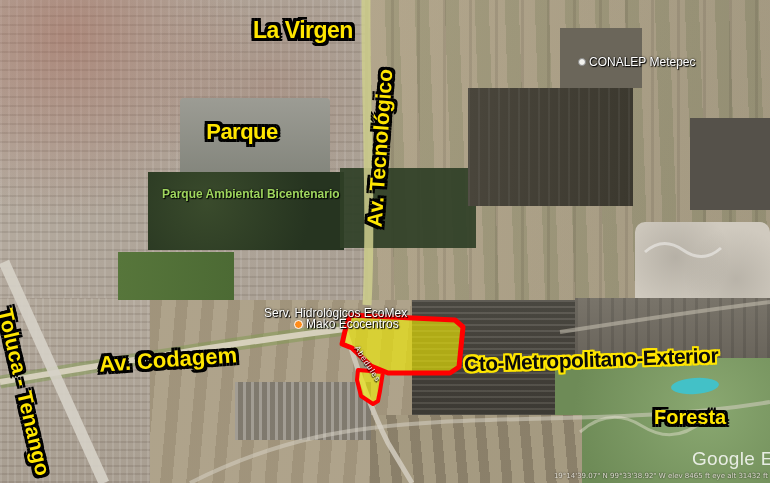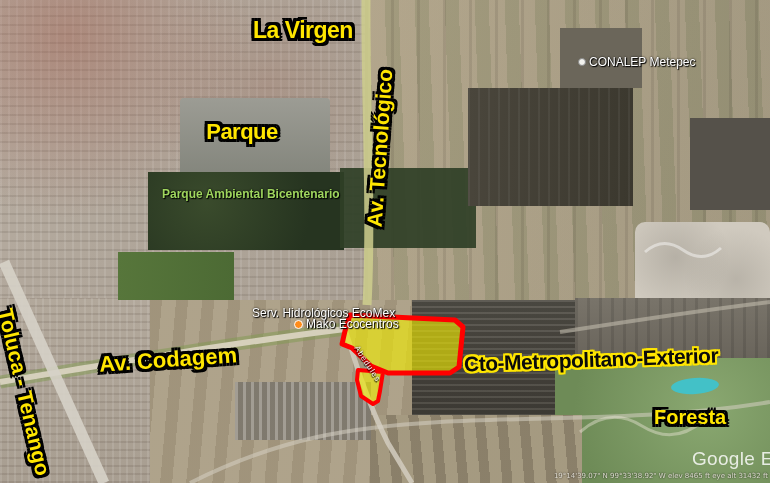--- a/index.html
+++ b/index.html
@@ -96,21 +96,21 @@
 
   
   .poi {
     position:absolute; z-index:5; color:#fff; font-size:12px; white-space:nowrap;
     font-family:"Liberation Sans", sans-serif;
     text-shadow:0 0 2px #000, 1px 1px 1px #000;
     display:flex; align-items:center; gap:3px;
   }
   #poi-parque-ambiental { left:162px; top:167px; font-size:12px; font-weight:700; color:#9fd65e;margin-top:20px; }
   #poi-conalep { left:578px; top:55px; }
-  #poi-ecomex { left:252px; top:306px; }
+  #poi-ecomex { left:264px; top:306px; }
   #poi-mako { left:294px; top:317px; }
   #poi-abedules { left:360px; top:344px; font-size:8px; letter-spacing:1px; opacity:.95;
     transform:rotate(57deg); transform-origin:left top; }
   .dot { width:9px; height:9px; border-radius:50%; display:inline-block;
     border:1px solid #fff; box-sizing:border-box; }
   .dot-orange { background:#ff8c1a; }
   .dot-white { background:#f2f2ee; border-color:#888; width:8px; height:8px; }
 
   
   #watermark { position:absolute; z-index:7; left:692px; top:448px; font-size:19px;

